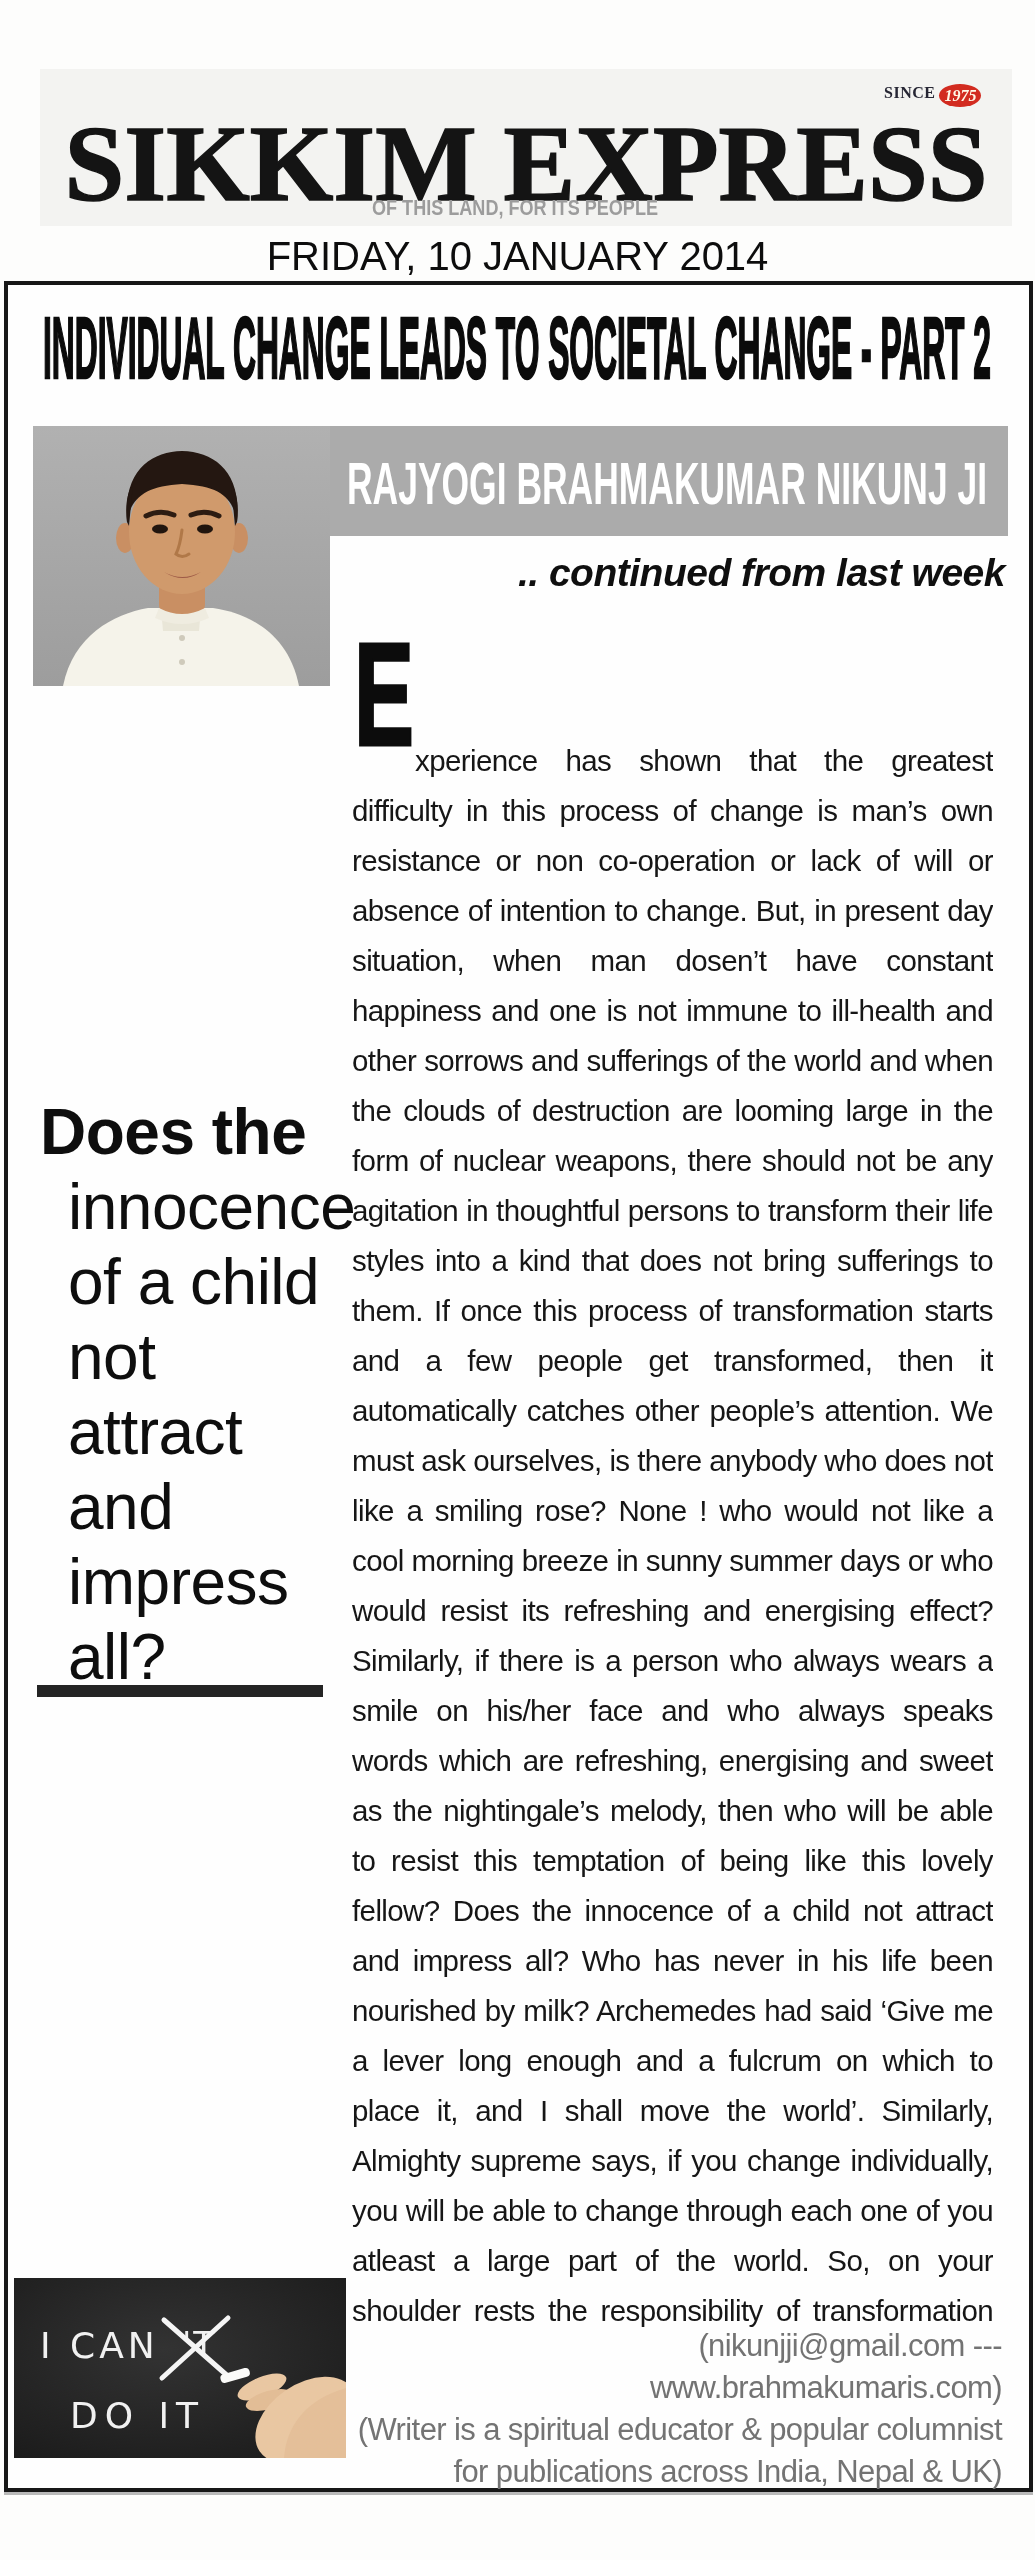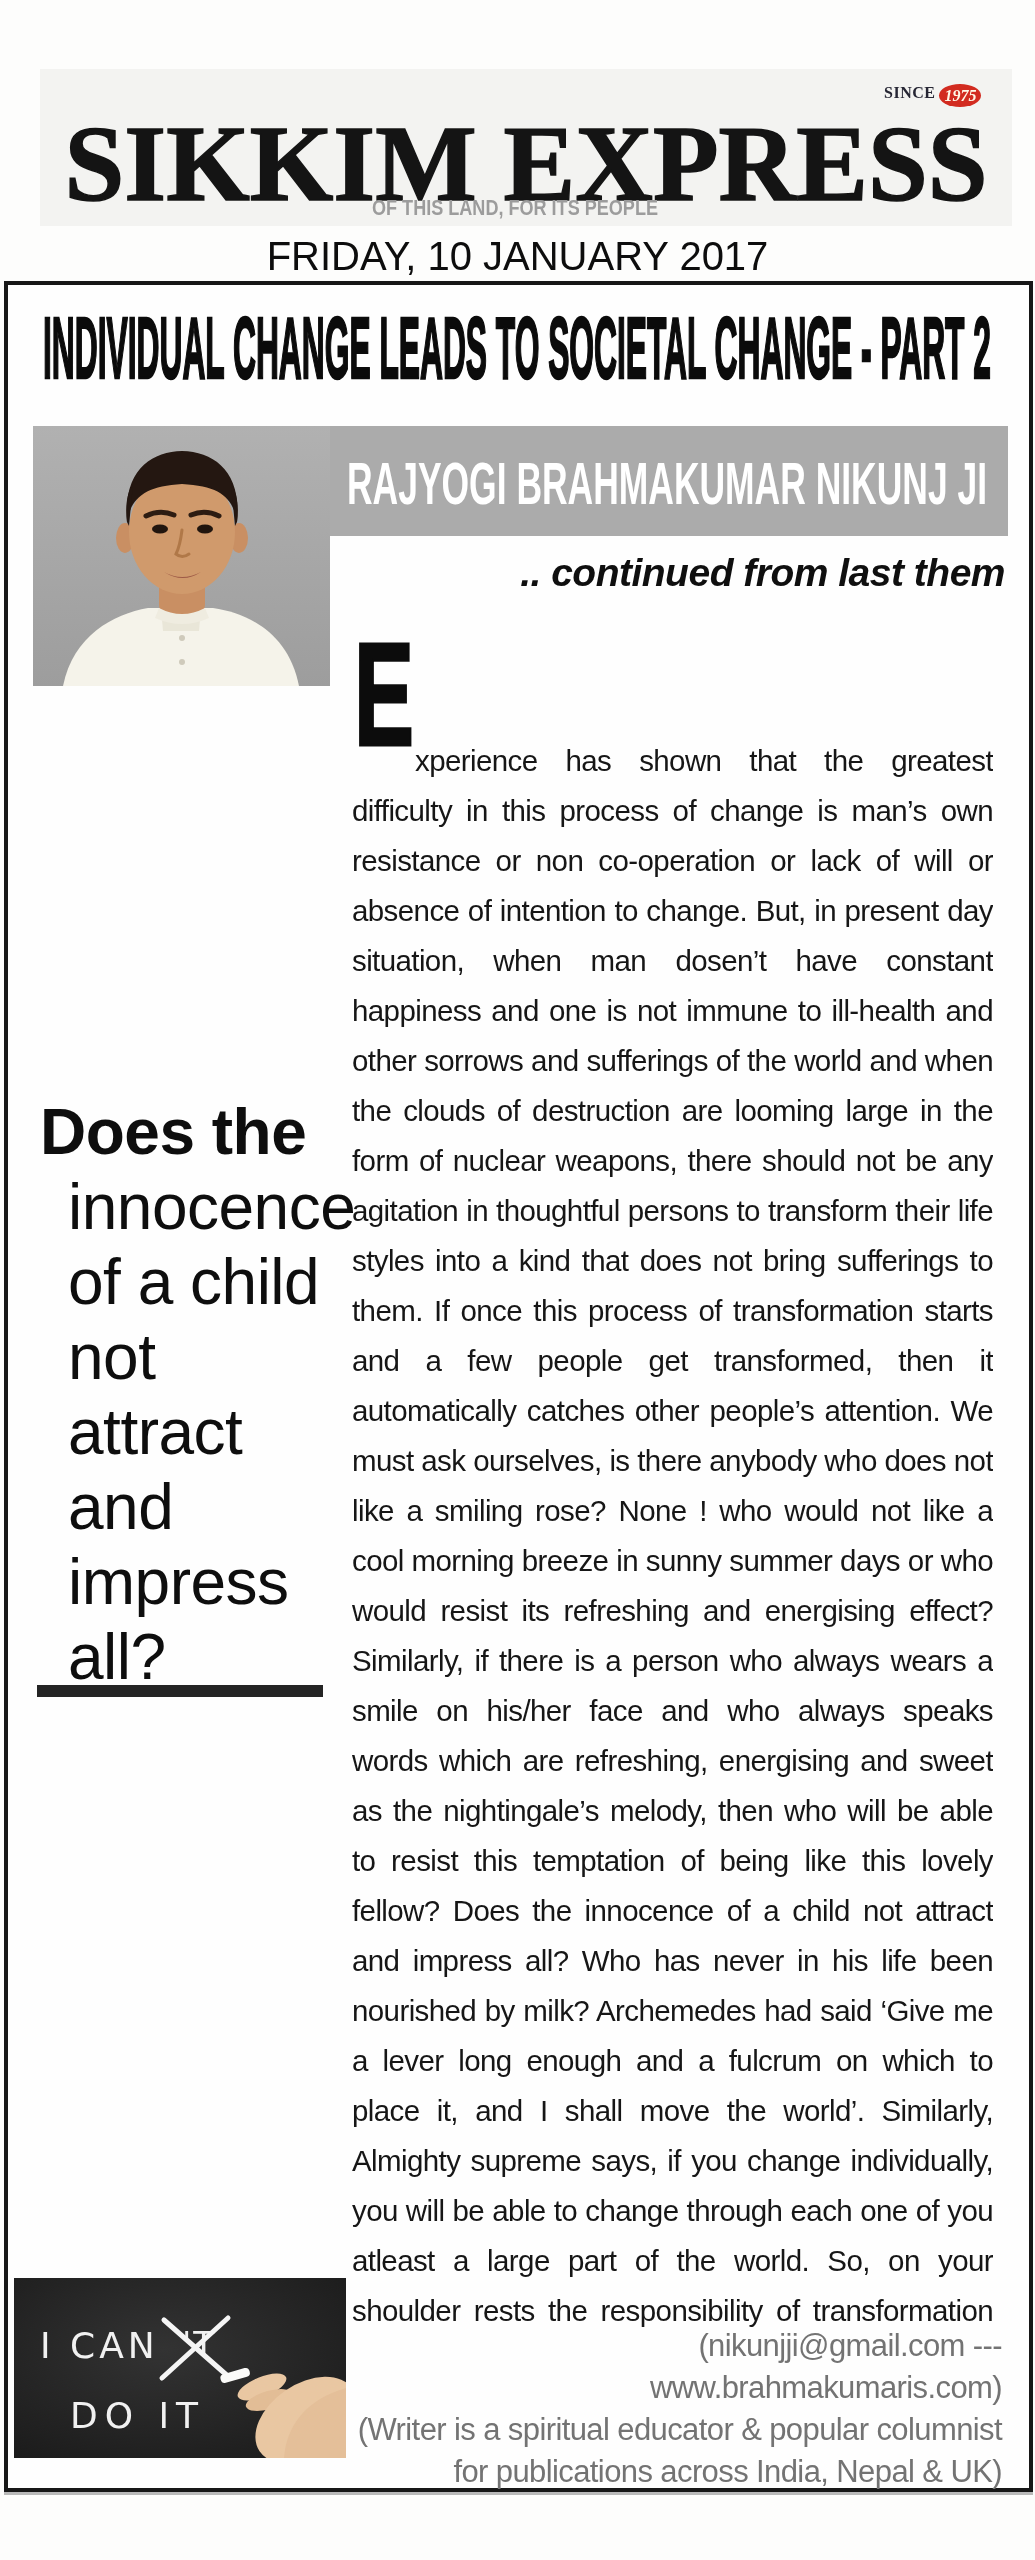--- a/index.html
+++ b/index.html
@@ -53,21 +53,21 @@
 
   <div class="abs masthead-box"></div>
   <svg class="abs mast-svg" viewBox="0 0 972 157">
     <text x="486" y="131" text-anchor="middle" textLength="923" lengthAdjust="spacingAndGlyphs" font-family="Liberation Serif, serif" font-weight="bold" font-size="108" fill="#141414" stroke="#141414" stroke-width="1.5">SIKKIM EXPRESS</text>
     <text x="475" y="146" text-anchor="middle" textLength="286" lengthAdjust="spacingAndGlyphs" font-family="Liberation Sans, sans-serif" font-weight="bold" font-size="22" fill="#9c9c9c">OF THIS LAND, FOR ITS PEOPLE</text>
   </svg>
   <div class="abs since-badge">
     <span class="since-label">SINCE</span>
     <span class="since-year">1975</span>
   </div>
-  <div class="abs date-line">FRIDAY, 10 JANUARY 2017</div>
+  <div class="abs date-line">FRIDAY, 10 JANUARY 2014</div>
 
   <div class="abs article-frame"></div>
 
   <svg class="abs headline-svg" viewBox="0 0 1003 96">
     <text x="501" y="79" text-anchor="middle" textLength="948" lengthAdjust="spacingAndGlyphs" font-family="Liberation Sans, sans-serif" font-weight="bold" font-size="88" fill="#0b0b0b" stroke="#0b0b0b" stroke-width="2.5">INDIVIDUAL CHANGE LEADS TO SOCIETAL CHANGE - PART 2</text>
   </svg>
 
   <div class="abs byline-band"></div>
   <svg class="abs byline-svg" viewBox="0 0 650 110">
     <text x="325" y="78" text-anchor="middle" textLength="640" lengthAdjust="spacingAndGlyphs" font-family="Liberation Sans, sans-serif" font-weight="bold" font-size="60" fill="#ffffff">RAJYOGI BRAHMAKUMAR NIKUNJ JI</text>
@@ -106,21 +106,21 @@
       <path d="M149 104 q-2 16 -6 24 q6 5 13 0" stroke="#b07848" stroke-width="3" fill="none" stroke-linecap="round"></path>
 
       <path d="M131 146 q18 10 37 0 q-18 12 -37 0 Z" fill="#9e5a46"></path>
 
       <path d="M126 182 q23 12 46 0 l4 10 q-27 12 -54 0 Z" fill="#efece0"></path>
       <circle cx="149" cy="212" r="3" fill="#cfcabb"></circle>
       <circle cx="149" cy="236" r="3" fill="#cfcabb"></circle>
     </g>
   </svg>
 
-  <div class="abs continued-note">.. continued from last them</div>
+  <div class="abs continued-note">.. continued from last week</div>
 
   <svg class="abs dropcap-svg" viewBox="0 0 72 114">
     <text x="2" y="107" textLength="60" lengthAdjust="spacingAndGlyphs" font-family="Liberation Sans, sans-serif" font-weight="bold" font-size="146" fill="#0c0c0c" stroke="#0c0c0c" stroke-width="3">E</text>
   </svg>
   <p class="abs body-text">xperience has shown that the greatest difficulty in this process of change is man’s own resistance or non co-operation or lack of will or absence of intention to change. But, in present day situation, when man dosen’t have constant happiness and one is not immune to ill-health and other sorrows and sufferings of the world and when the clouds of destruction are looming large in the form of nuclear weapons, there should not be any agitation in thoughtful persons to transform their life styles into a kind that does not bring sufferings to them. If once this process of transformation starts and a few people get transformed, then it automatically catches other people’s attention. We must ask ourselves, is there anybody who does not like a smiling rose? None ! who would not like a cool morning breeze in sunny summer days or who would resist its refreshing and energising effect? Similarly, if there is a person who always wears a smile on his/her face and who always speaks words which are refreshing, energising and sweet as the nightingale’s melody, then who will be able to resist this temptation of being like this lovely fellow? Does the innocence of a child not attract and impress all? Who has never in his life been nourished by milk? Archemedes had said ‘Give me a lever long enough and a fulcrum on which to place it, and I shall move the world’. Similarly, Almighty supreme says, if you change individually, you will be able to change through each one of you atleast a large part of the world. So, on your shoulder rests the responsibility of transformation of whole world. Never think that if X,Y, or Z will change only then will I change, because if I change, others around me will definitely change. So the whole process is of changing “I” and not “Them”.</p>
 
   <div class="abs pull-quote">
     <div class="pq-bold">Does the</div>
     <div class="pq-rest">innocence
 of a child

